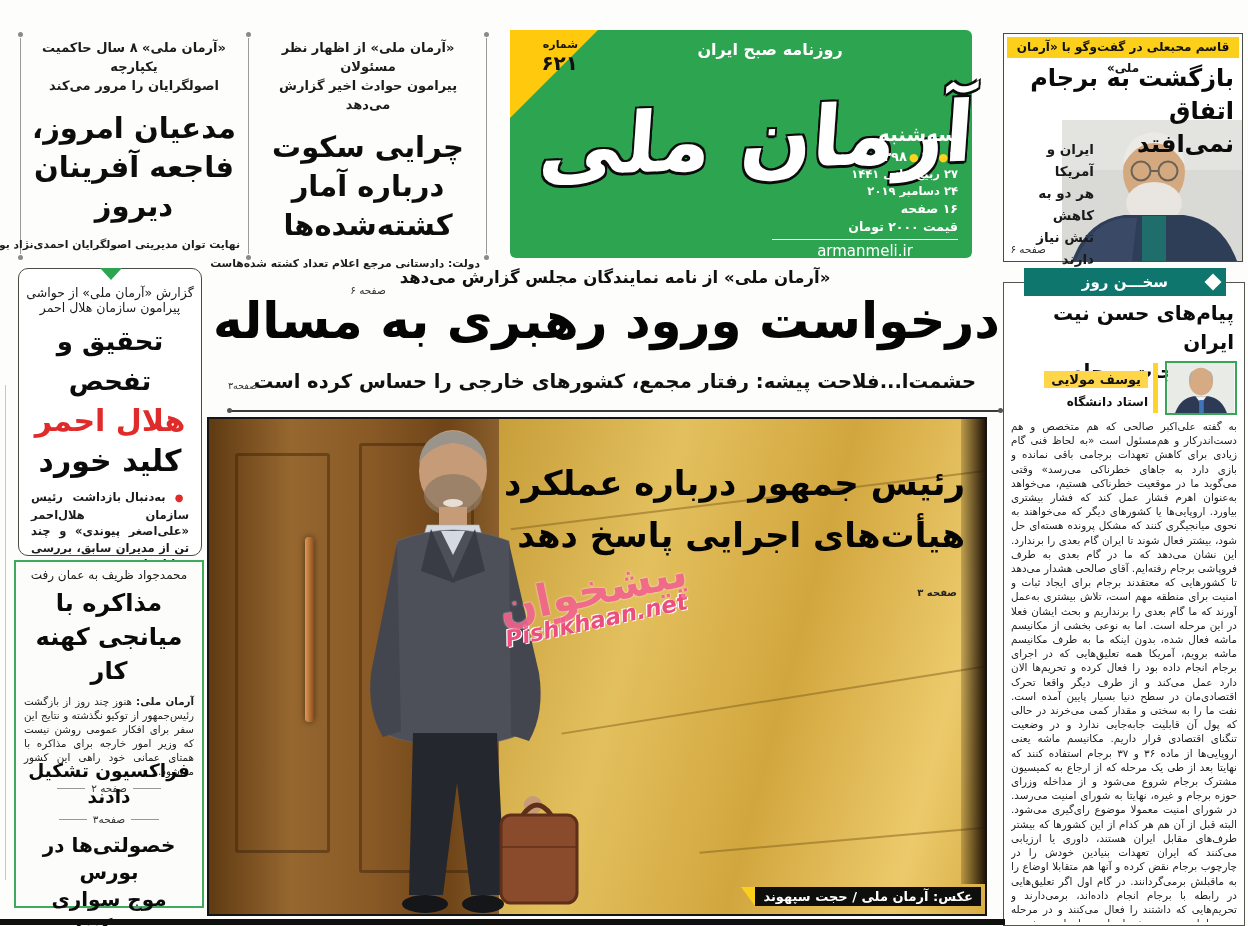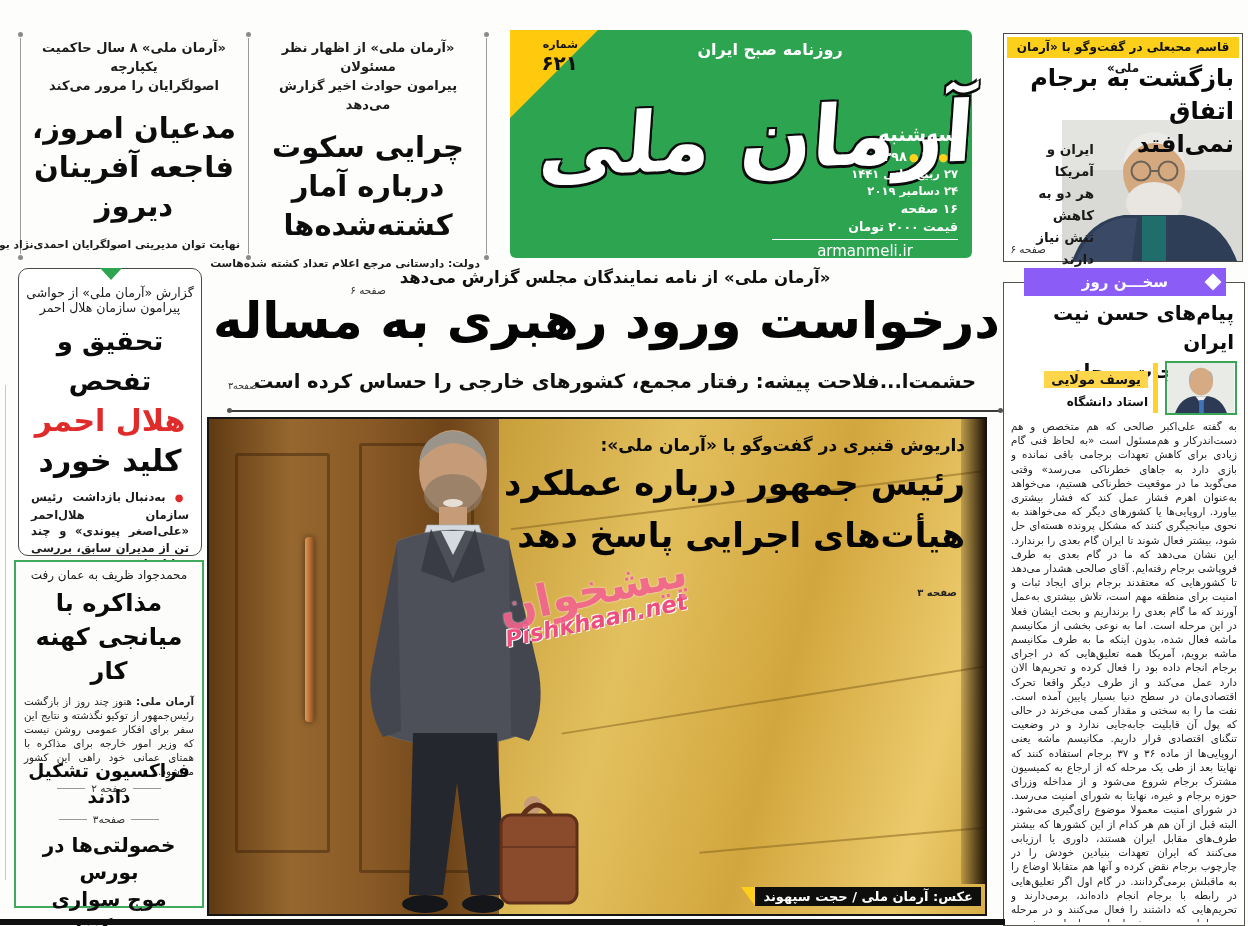--- a/index.html
+++ b/index.html
@@ -41,21 +41,21 @@
   
   .lead-kick { font-size:16.5px; font-weight:bold; color:#111; }
   .lead-head { font-size:50px; font-weight:bold; color:#050505; letter-spacing:-1px; white-space:nowrap; }
   .lead-sub  { font-size:19.5px; font-weight:bold; color:#111; }
   .hrule { height:2px; background:#3a3a38; }
   .hrule::before, .hrule::after { content:""; position:absolute; top:-2px; width:5px; height:5px; border-radius:50%; background:#555; }
   .hrule::before { left:-3px; } .hrule::after { right:-3px; }
 
   
   .sr-box { border:1px solid #55554f; background:#fff; }
-  .sr-bar { background:#8b5cf6; color:#fff; font-size:15px; font-weight:bold; line-height:28px; text-align:center; }
+  .sr-bar { background:#0f766e; color:#fff; font-size:15px; font-weight:bold; line-height:28px; text-align:center; }
   .diamond { width:12px; height:12px; background:#fff; transform:rotate(45deg); }
   .sr-head { font-size:20px; font-weight:bold; color:#0c0c0c; line-height:29px; }
   .au-name { background:#ffd54a; display:inline-block; padding:1px 7px; font-size:13px; font-weight:bold; color:#111; }
   .au-role { font-size:12px; font-weight:bold; color:#111; }
   .sr-body { font-size:10.4px; line-height:14.2px; color:#1d1d1d; text-align:justify; }
 
   
   .lc-box1 { border:1.5px solid #4a4a46; border-radius:10px; background:#fff; }
   .tri-green { width:0; height:0; border-left:11px solid transparent; border-right:11px solid transparent; border-top:12px solid #2ca450; }
   .lc1-head { font-size:26px; font-weight:bold; line-height:40px; color:#0b0b0b; }
@@ -276,21 +276,20 @@
       <path d="M72,120 L46,250 Q42,288 58,314 L76,308 Z" fill="#43464e"></path>
       <path d="M88,310 L172,310 L180,472 L146,472 L132,360 L118,472 L84,472 Z" fill="#24272d"></path>
       <ellipse cx="100" cy="481" rx="23" ry="9" fill="#141619"></ellipse>
       <ellipse cx="158" cy="481" rx="21" ry="9" fill="#141619"></ellipse>
       <circle cx="208" cy="382" r="9" fill="#c69c78"></circle>
       <rect x="176" y="392" width="76" height="88" rx="10" fill="#8a4a2c" stroke="#5f2f1a" stroke-width="3"></rect>
       <path d="M198,392 q14,-20 28,0" stroke="#5f2f1a" stroke-width="5" fill="none"></path>
       <line x1="176" y1="424" x2="252" y2="424" stroke="#5f2f1a" stroke-width="2" opacity="0.7"></line>
     </svg>
 
-    <div class="abs rtl r ph-kick" style="right:20px; top:16px;">داریوش قنبری در گفت‌وگو با «آرمان ملی»:</div>
     <div class="abs rtl r" style="right:20px; top:38px; width:560px;">
       <div class="ph-head">رئیس جمهور درباره عملکرد</div>
       <div class="ph-head">هیأت‌های اجرایی پاسخ دهد</div>
     </div>
     <div class="abs rtl ph-page" style="right:28px; top:168px;">صفحه ۳</div>
 
     <div class="abs wm" style="left:290px; top:145px;">
       <div class="wm-fa rtl">پیشخوان</div>
       <div class="wm-en" style="margin-top:-8px;">Pishkhaan.net</div>
     </div>

